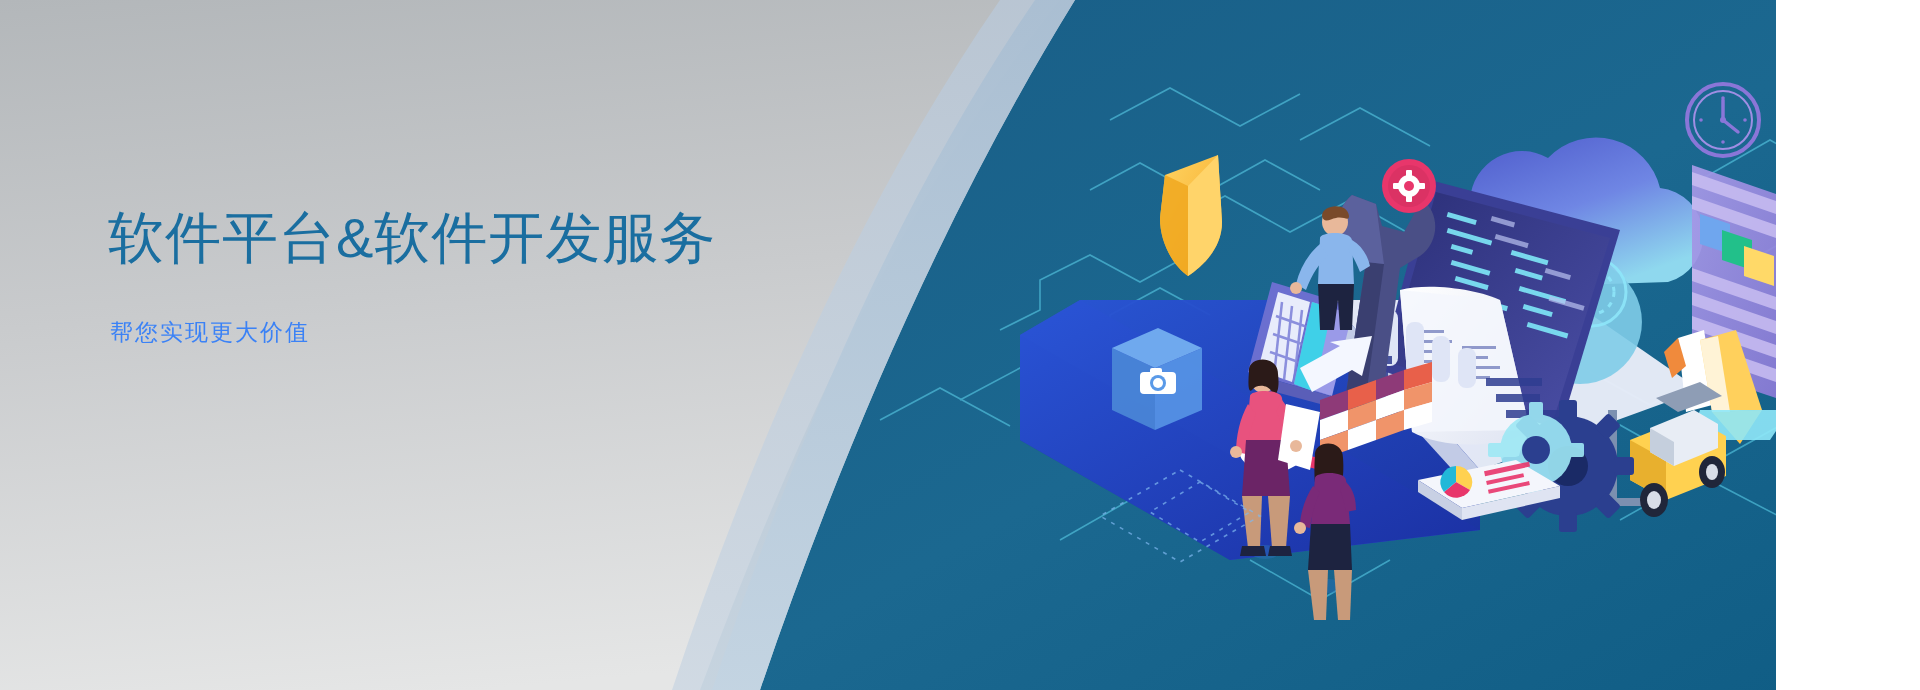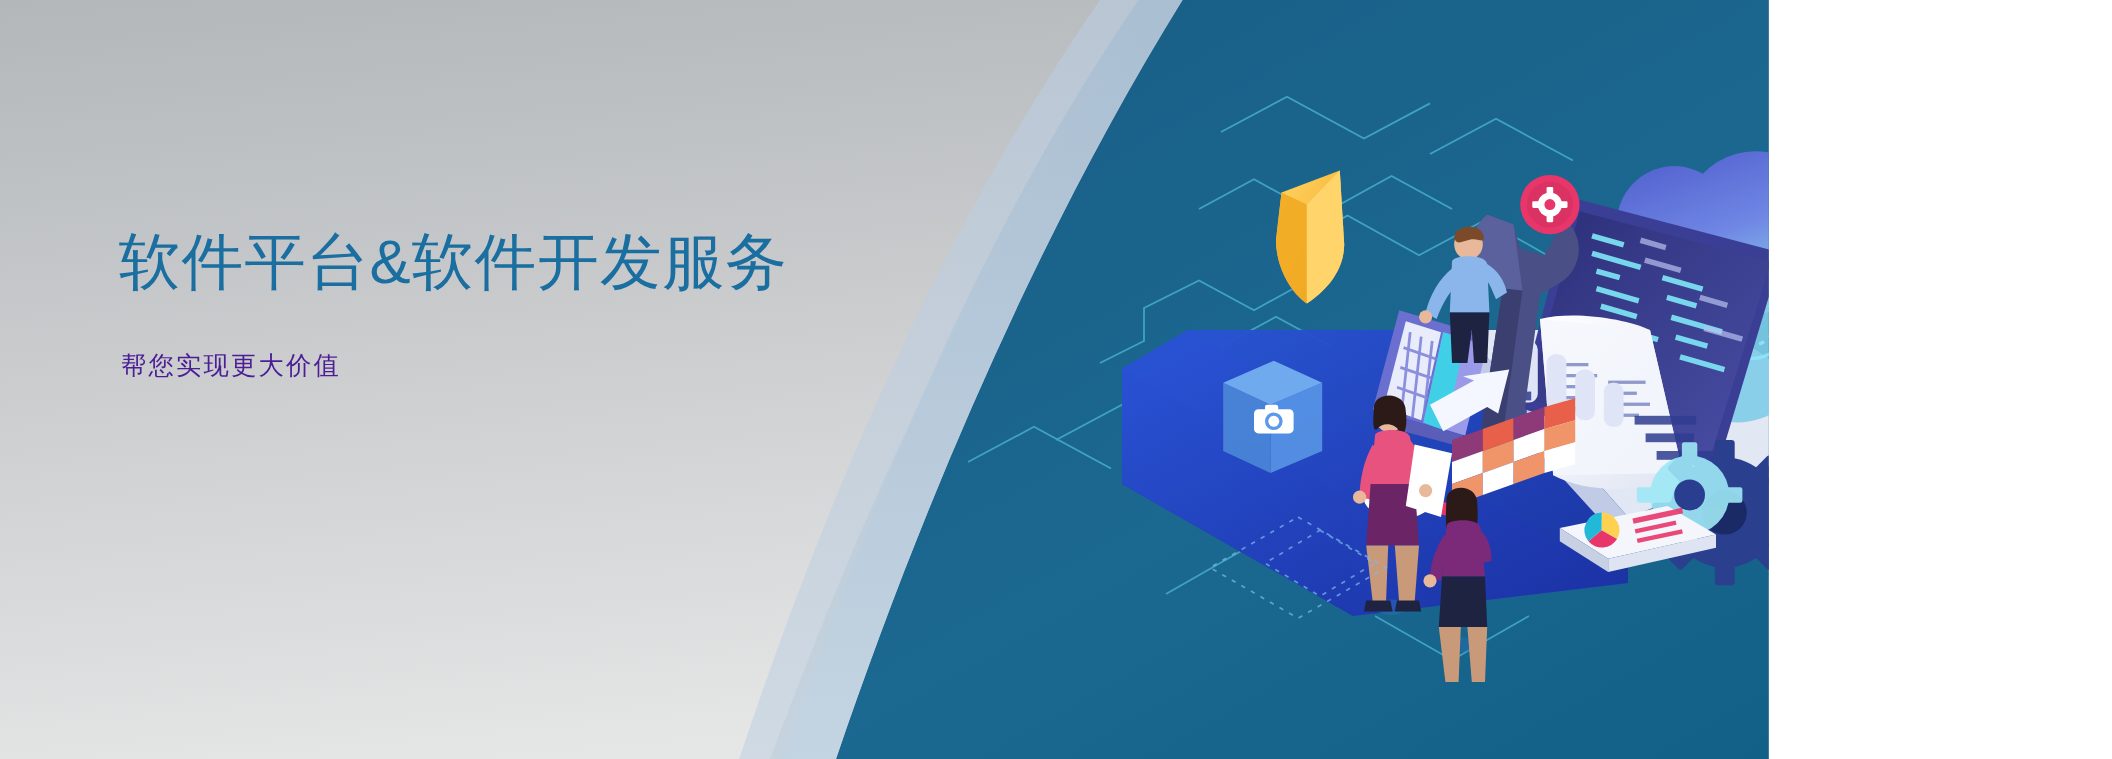--- a/index.html
+++ b/index.html
@@ -2,21 +2,21 @@
 <html><head>
 <meta charset="utf-8">
 <style>
   html, body {
     margin: 0;
     padding: 0;
     background: #ffffff;
   }
   #banner {
     position: relative;
-    width: 1608px;
+    width: 1776px;
     height: 690px;
     overflow: hidden;
     font-family: "Liberation Sans", "DejaVu Sans", sans-serif;
   }
   .layer {
     position: absolute;
     top: 0; left: 0;
     width: 1920px;
     height: 690px;
   }
@@ -34,21 +34,21 @@
     color: #1a6ea0;
     line-height: 1.18;
     margin: 0;
     white-space: nowrap;
   }
   .subhead {
     margin: 46px 0 0 2px;
     font-size: 23px;
     font-weight: 400;
     letter-spacing: 2px;
-    color: #4c1d95;
+    color: #3b82f6;
     white-space: nowrap;
   }
 </style>
 </head>
 <body>
 
 <div id="banner">
 
   <svg class="layer" viewBox="0 0 1920 690" preserveAspectRatio="none" xmlns="http://www.w3.org/2000/svg">
     <defs>

